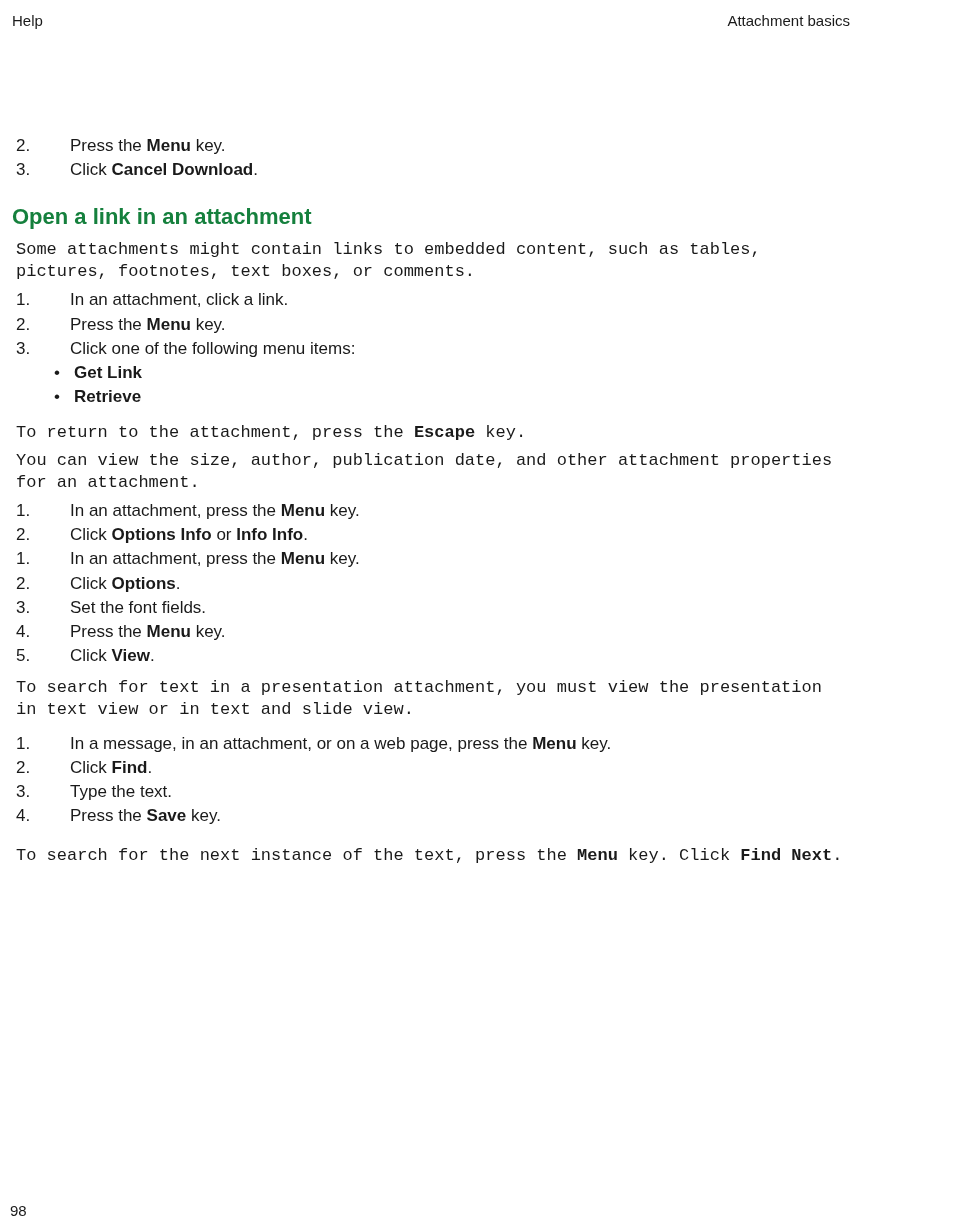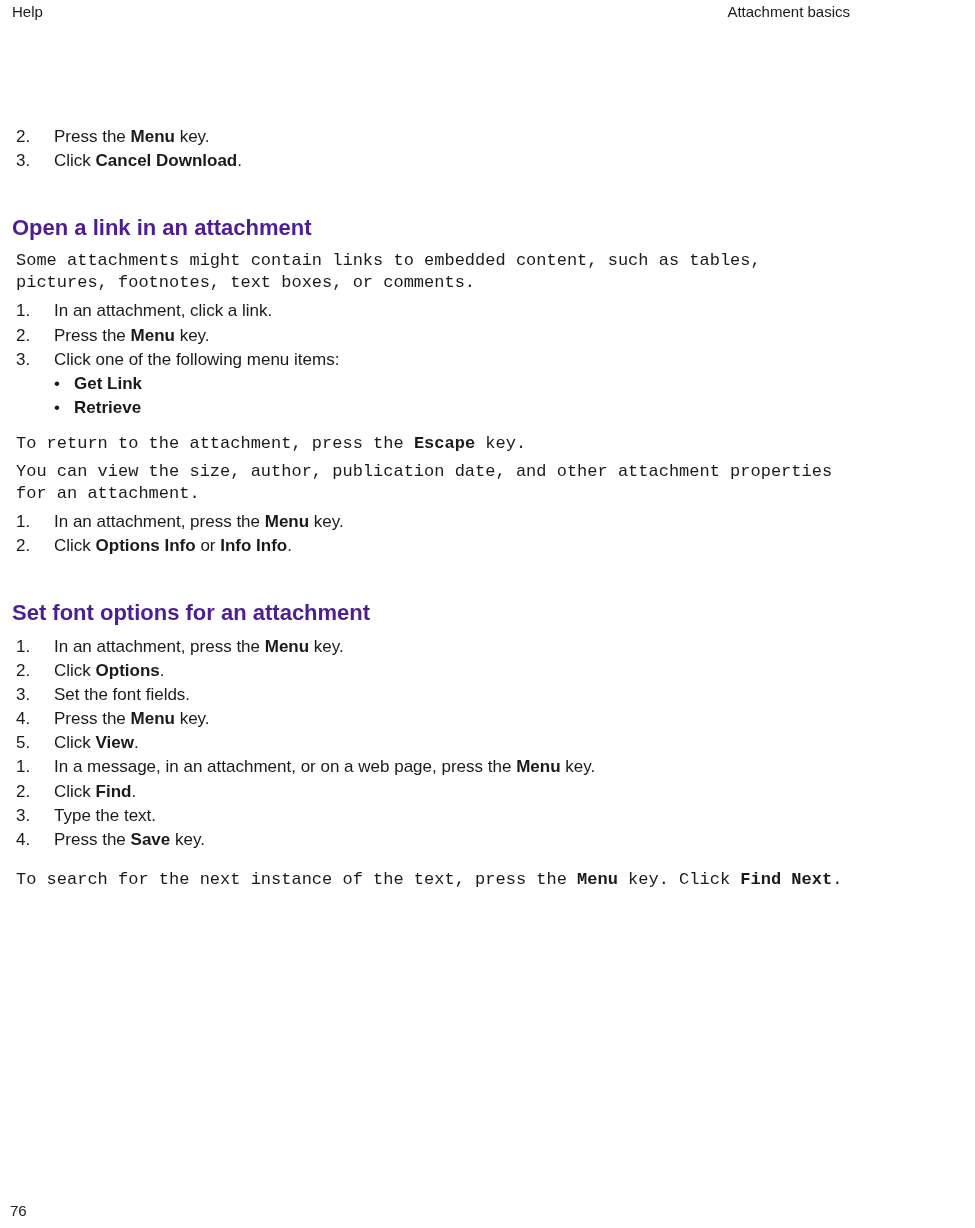--- a/index.html
+++ b/index.html
@@ -9,36 +9,36 @@
     color: #1a1a1a;
     font-family: "Segoe UI", "Helvetica Neue", Arial, "Liberation Sans", sans-serif;
     font-size: 17px;
     line-height: 1.3;
   }
   .page {
     width: 862px;
     height: 1228px;
     box-sizing: border-box;
     position: relative;
-    padding: 2px 12px 0 12px;
+    padding: 11px 12px 0 12px;
   }
   .header {
     display: flex;
     justify-content: space-between;
     font-size: 15px;
   }
   .content {
     padding-top: 102px;
     padding-left: 0;
   }
   .section-title {
-    color: #4c1d95;
+    color: #15803d;
     font-weight: 700;
     font-size: 22px;
-    margin-top: 42px;
+    margin-top: 22px;
     margin-bottom: 8px;
     padding-left: 0;
   }
   .para {
     margin: 6px 0 6px 4px;
     font-family: Liberation Mono, monospace;
   }
   .para.indent {
     margin-left: 4px;
   }
@@ -50,20 +50,21 @@
   ol.steps > li {
     display: flex;
     margin: 2px 0;
   }
   ol.steps > li .num {
     width: 38px;
     flex: 0 0 38px;
   }
   ol.steps > li .txt {
     flex: 1 1 auto;
+    margin-left: 16px;
   }
   ul.bullets {
     list-style: none;
     padding: 0;
     margin: 2px 0 0 42px;
   }
   ul.bullets > li {
     display: flex;
     margin: 2px 0;
   }
@@ -135,21 +136,20 @@
         <li>
           <span class="num">1.</span>
           <span class="txt"><span>In an attachment, press the </span><span class="b">Menu</span><span> key.</span></span>
         </li>
         <li>
           <span class="num">2.</span>
           <span class="txt"><span>Click </span><span class="b">Options Info</span><span> or </span><span class="b">Info Info</span><span>.</span></span>
         </li>
       </ol>
 
-    <div class="section-title">Set font options for an attachment</div>
     <ol class="steps">
         <li>
           <span class="num">1.</span>
           <span class="txt"><span>In an attachment, press the </span><span class="b">Menu</span><span> key.</span></span>
         </li>
         <li>
           <span class="num">2.</span>
           <span class="txt"><span>Click </span><span class="b">Options</span><span>.</span></span>
         </li>
         <li>
@@ -159,20 +159,21 @@
         <li>
           <span class="num">4.</span>
           <span class="txt"><span>Press the </span><span class="b">Menu</span><span> key.</span></span>
         </li>
         <li>
           <span class="num">5.</span>
           <span class="txt"><span>Click </span><span class="b">View</span><span>.</span></span>
         </li>
       </ol>
 
+    <div class="para indent" style="margin-top:10px; margin-bottom:12px;">To search for text in a presentation attachment, you must view the presentation in text view or in text and slide view.</div>
     <ol class="steps">
         <li>
           <span class="num">1.</span>
           <span class="txt"><span>In a message, in an attachment, or on a web page, press the </span><span class="b">Menu</span><span> key.</span></span>
         </li>
         <li>
           <span class="num">2.</span>
           <span class="txt"><span>Click </span><span class="b">Find</span><span>.</span></span>
         </li>
         <li>
@@ -181,14 +182,14 @@
         </li>
         <li>
           <span class="num">4.</span>
           <span class="txt"><span>Press the </span><span class="b">Save</span><span> key.</span></span>
         </li>
       </ol>
     <div class="para indent" style="margin-top:18px;"><span>To search for the next instance of the text, press the </span><span class="b">Menu</span><span> key. Click </span><span class="b">Find Next</span><span>.</span></div>
 
   </div>
 
-  <div class="page-number">76</div>
+  <div class="page-number">98</div>
 </div>
 
 </body></html>

